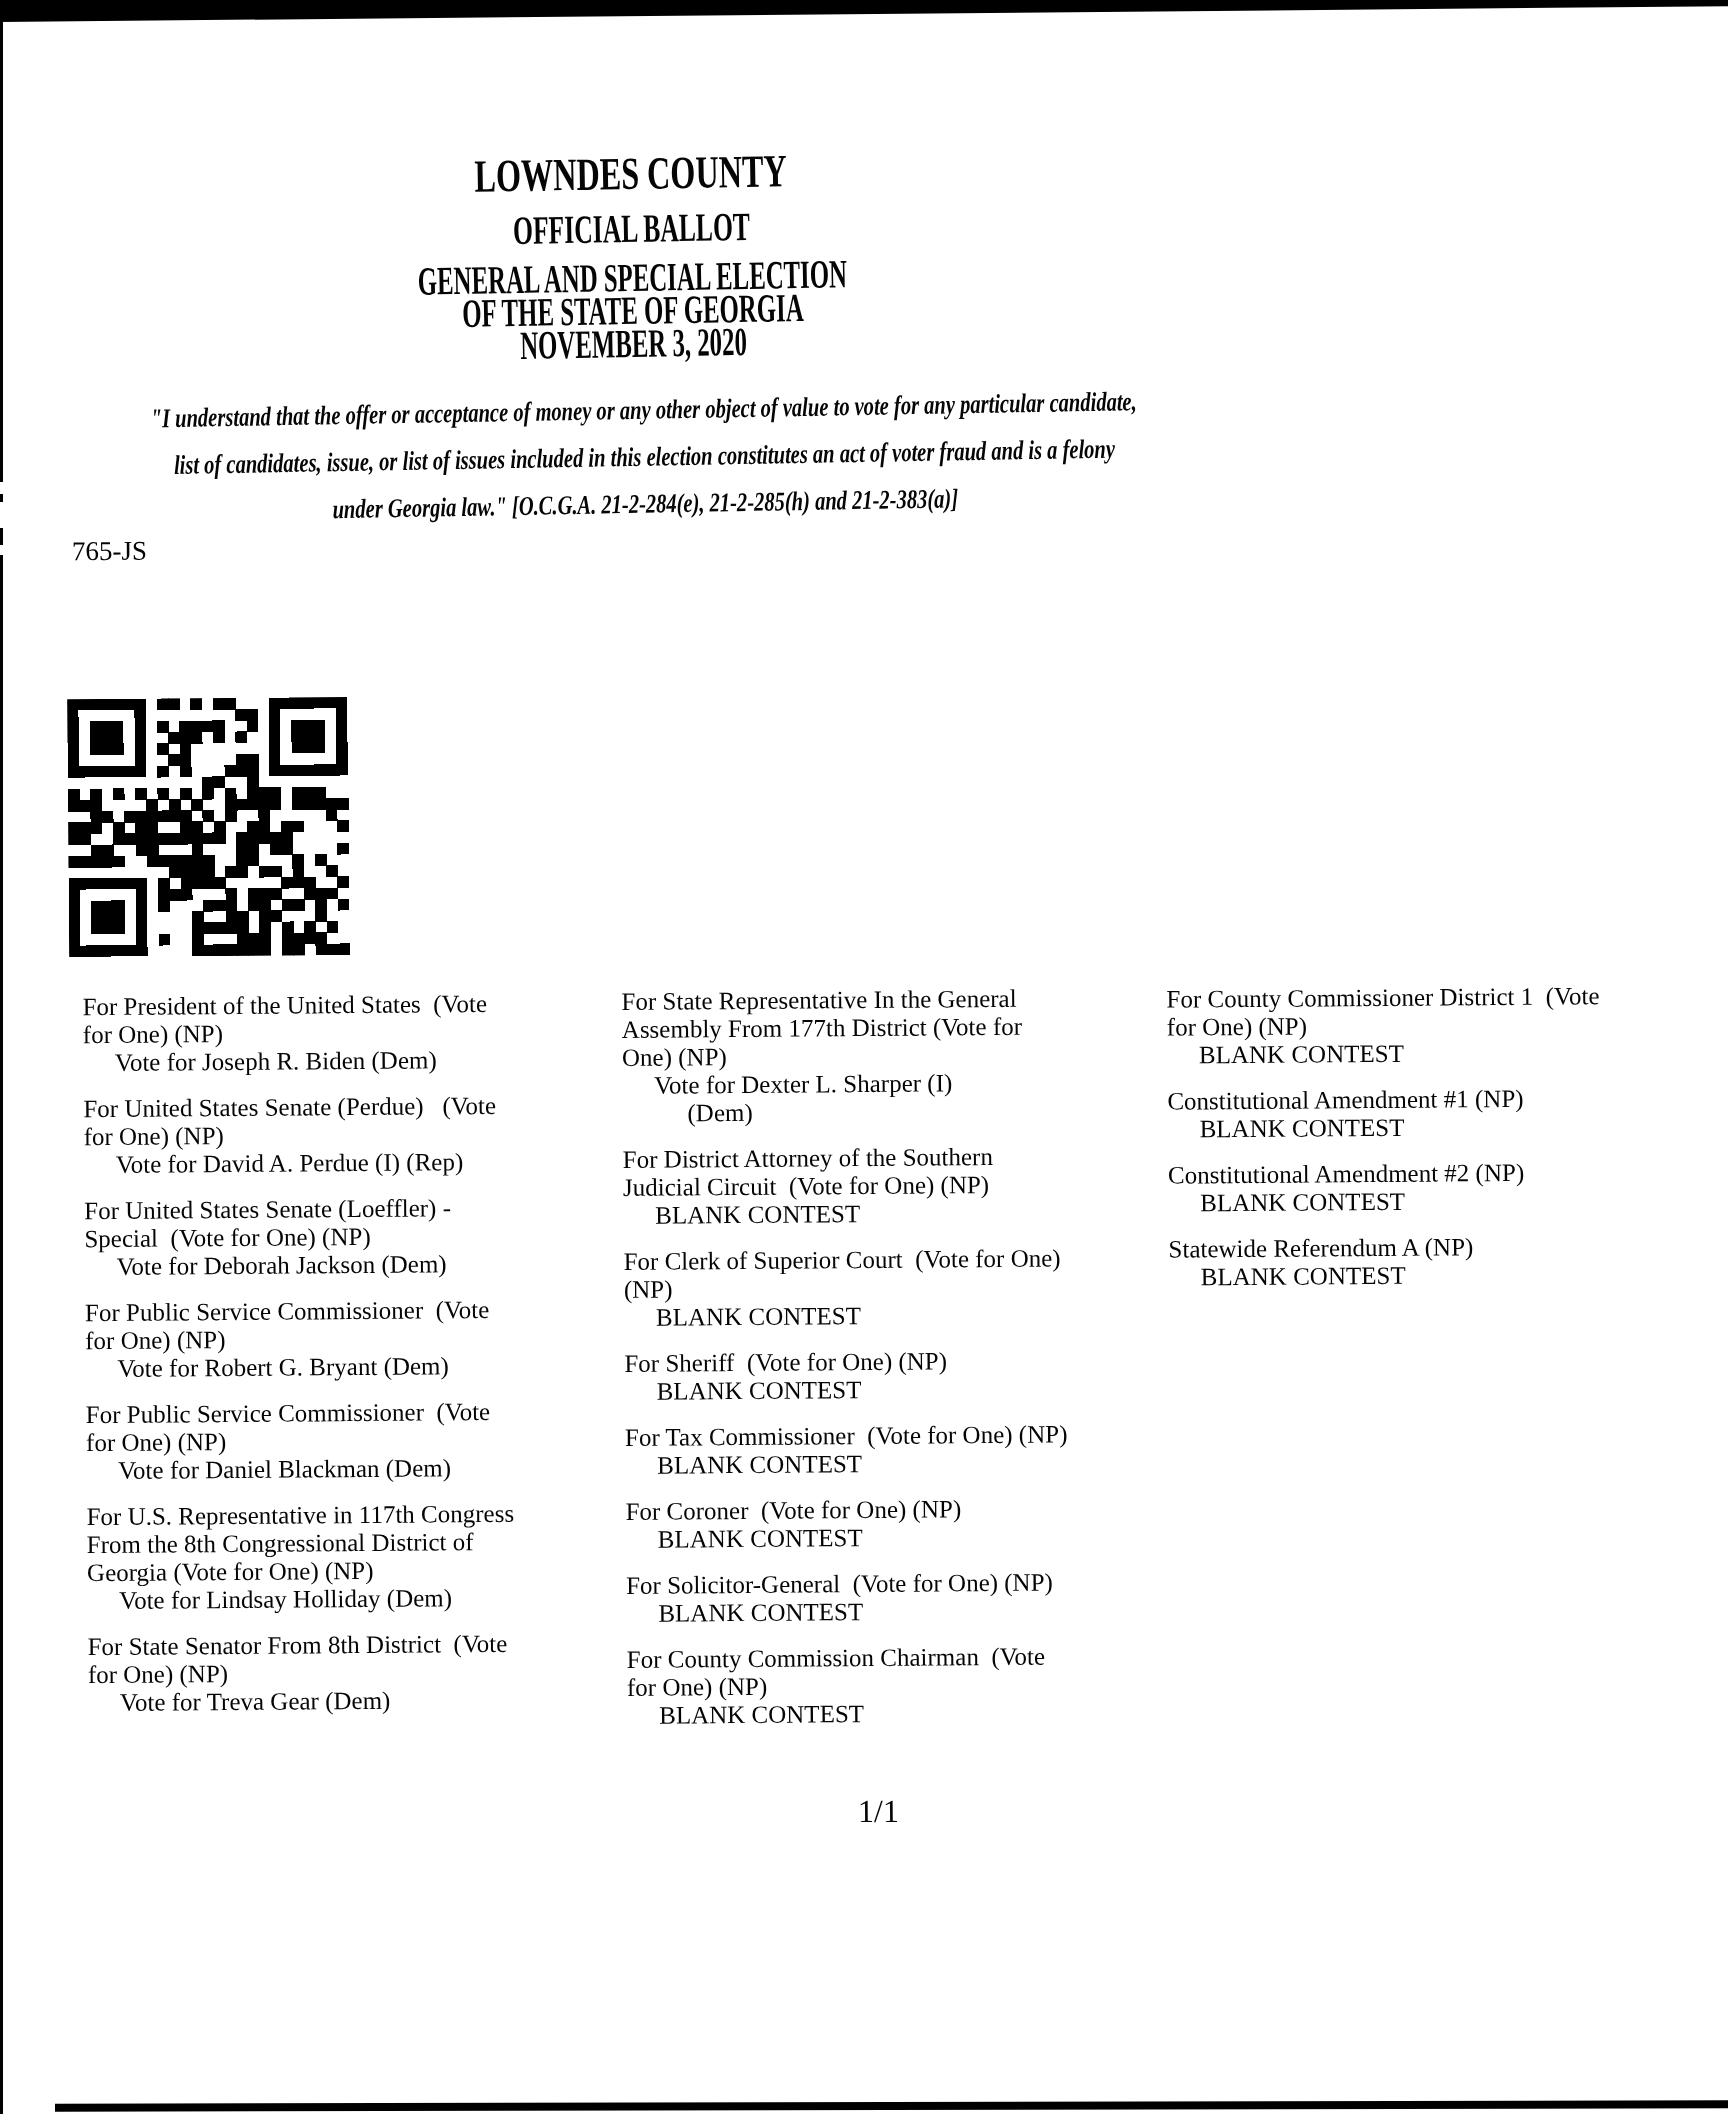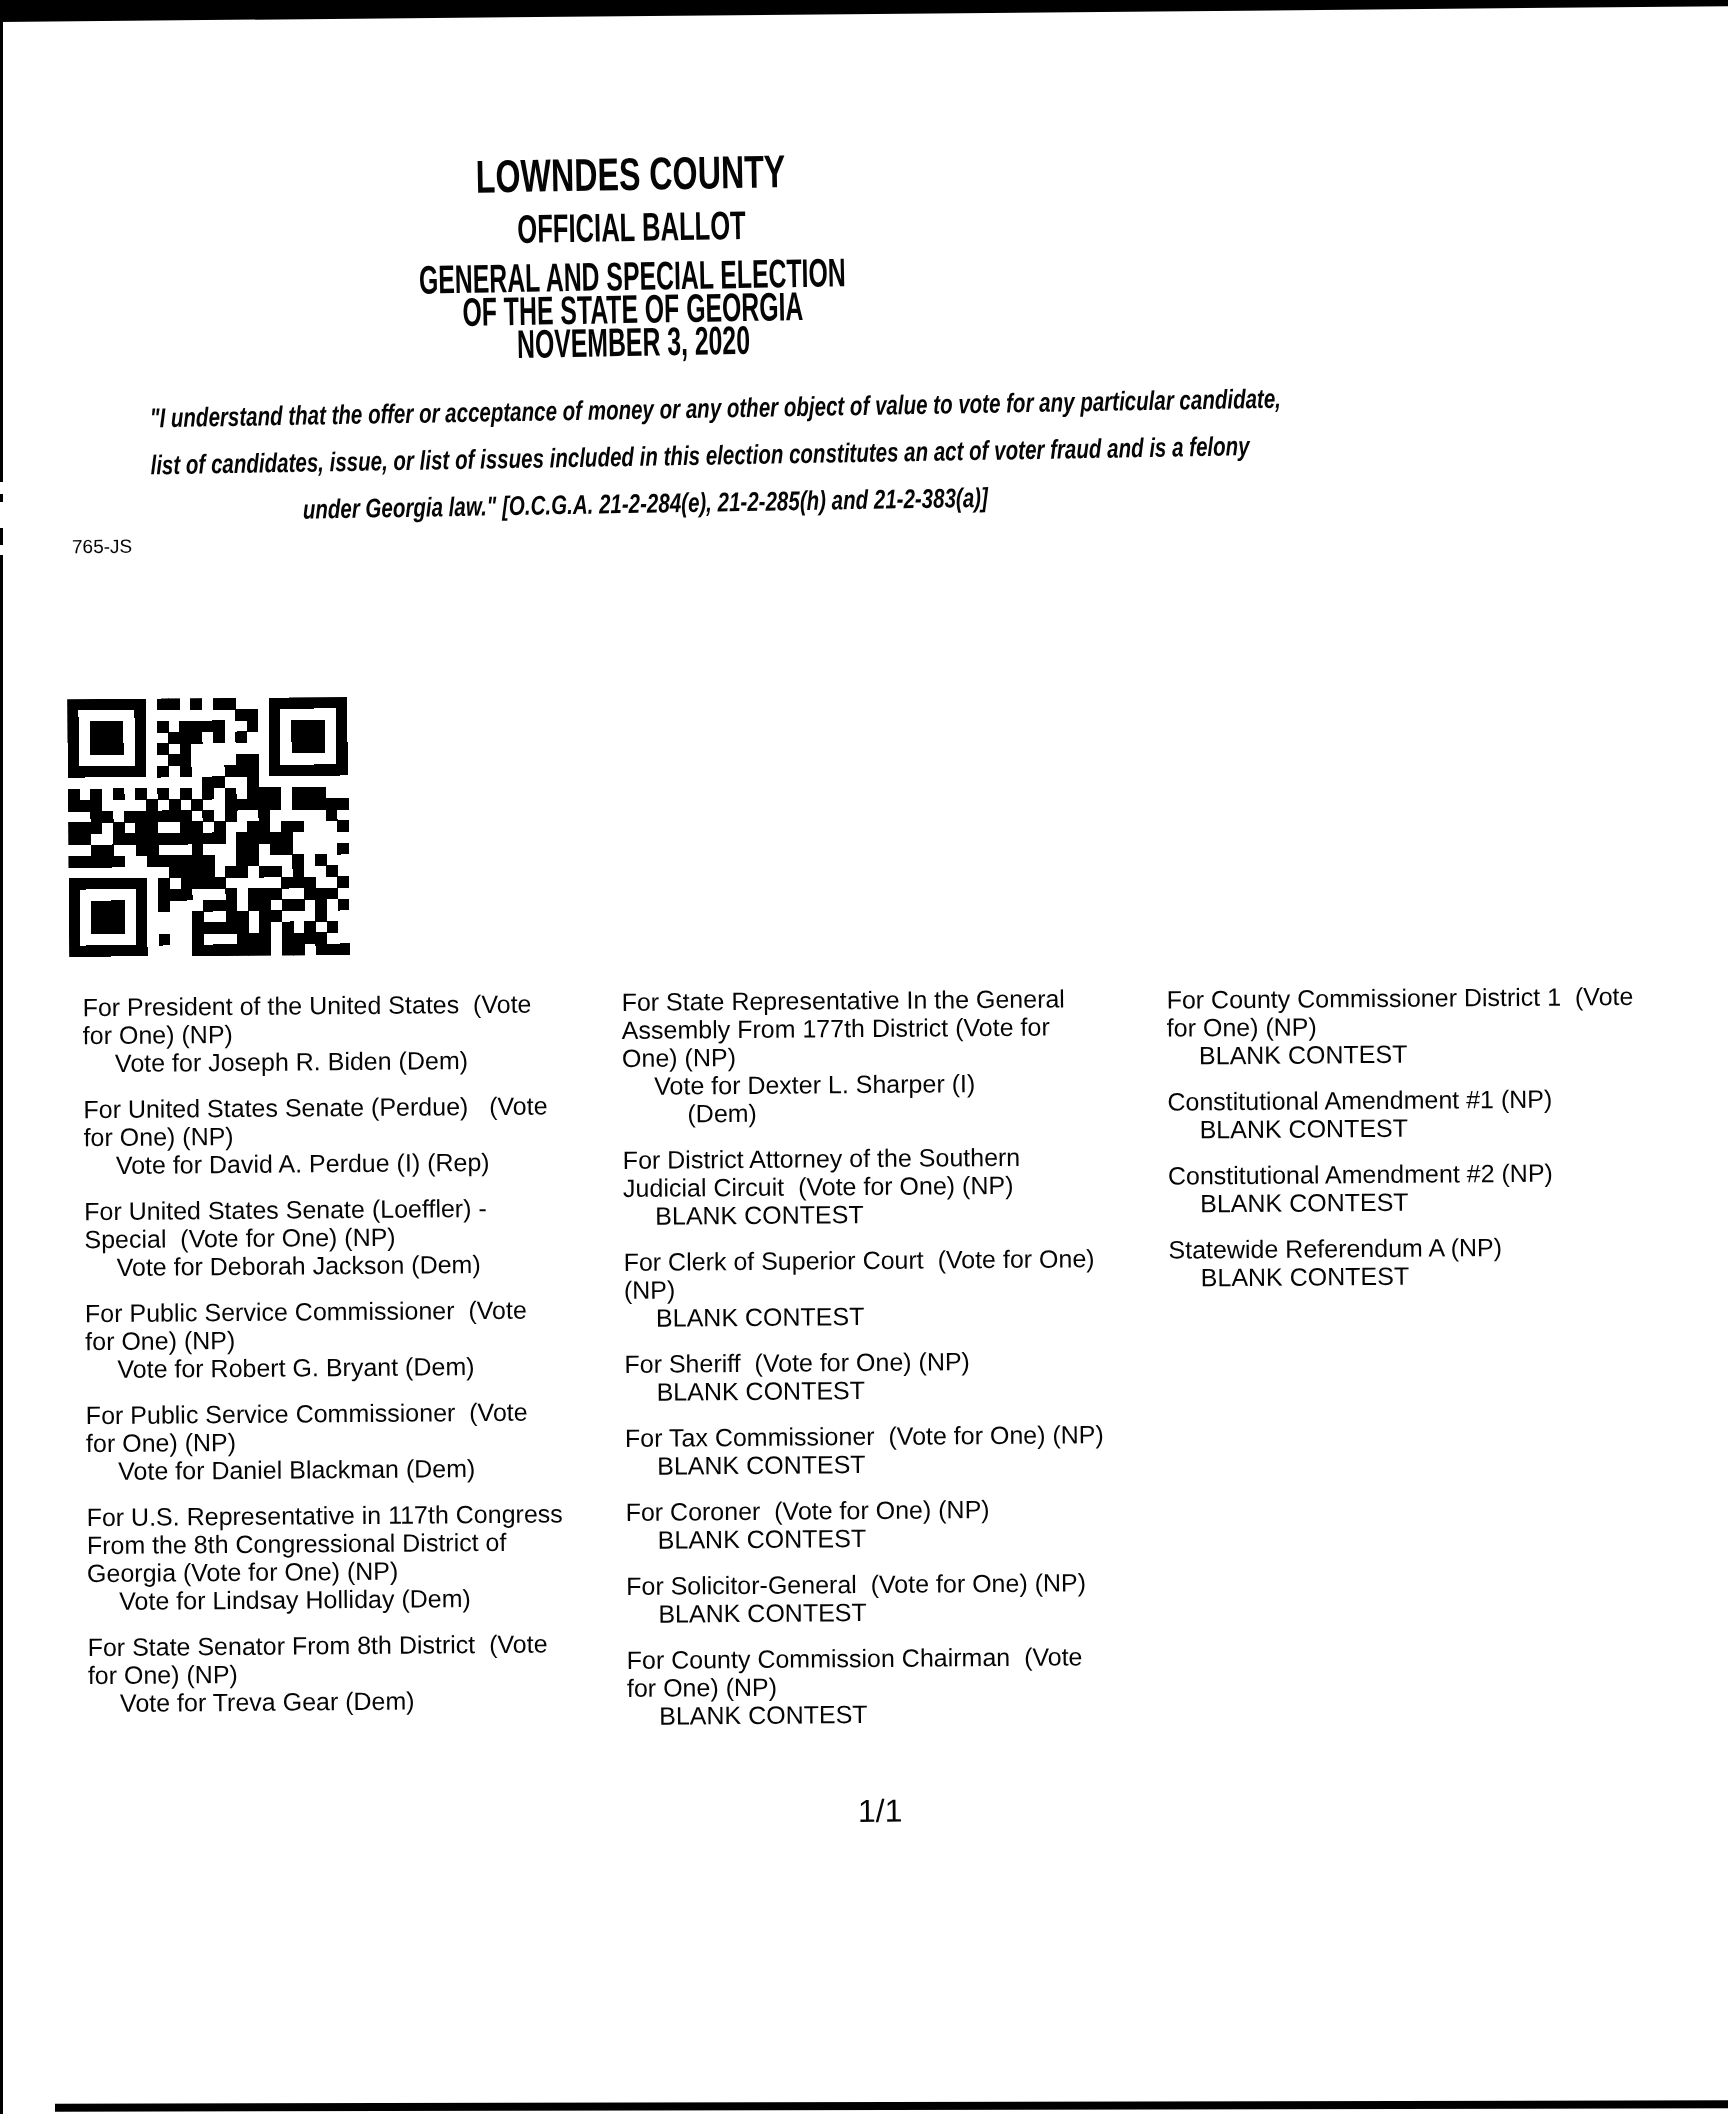--- a/index.html
+++ b/index.html
@@ -1,17 +1,17 @@
 <!DOCTYPE html>
 <html><head>
 <meta charset="utf-8">
 <style>
   html,body{margin:0;padding:0;background:#fff;}
   .page{position:relative;width:1728px;height:2114px;background:#fff;overflow:hidden;
-        font-family:Liberation Sans, sans-serif;color:#050505;}
+        font-family:Liberation Serif, serif;color:#050505;}
   .rot{position:absolute;left:0;top:0;width:1728px;height:2114px;transform-origin:864px 1057px;}
   .header-rot{transform:rotate(-1deg);}
   .body-rot{transform:rotate(-0.45deg);}
 
   
   .top-wedge{position:absolute;left:-16px;top:-30px;width:1780px;height:44px;background:#000;
              transform:rotate(-0.52deg);}
   .left-line{position:absolute;left:0;top:0;width:3px;height:2114px;background:#000;}
   .left-gap{position:absolute;left:0;width:4px;background:#fff;}
   .bottom-line{position:absolute;left:55px;top:2102px;width:1690px;height:8px;background:#000;
@@ -21,21 +21,21 @@
   .hdr{position:absolute;left:0;top:0;width:1292px;text-align:center;font-weight:bold;}
   .h1{position:absolute;top:143px;left:0;width:1292px;font-size:46px;letter-spacing:0px;
       transform:scaleX(0.70);white-space:pre;}
   .h2{position:absolute;top:201px;left:0;width:1292px;font-size:40px;transform:scaleX(0.64);white-space:pre;}
   .h3{position:absolute;left:0;width:1292px;font-size:40px;transform:scaleX(0.62);white-space:pre;}
   .h3a{top:250px}.h3b{top:283px}.h3c{top:316px}
   .disclaimer{position:absolute;left:5px;top:383px;width:1300px;}
   .disc-line{display:block;width:1300px;text-align:center;font-size:27px;font-style:italic;
              font-weight:bold;line-height:47px;white-space:pre;transform:scaleX(0.76);}
 
-  .ballot-code{position:absolute;left:76px;top:530px;font-size:19px;white-space:pre;}
+  .ballot-code{position:absolute;left:76px;top:530px;font-size:27px;white-space:pre;}
   .qr{position:absolute;left:70px;top:693px;width:281px;height:258px;}
   .qr svg{display:block;}
 
   
   .col{position:absolute;width:620px;}
   .col1{left:83px;top:987px;}
   .col2{left:622px;top:986px;}
   .col3{left:1167px;top:988px;width:600px;}
   .contest{margin:0 0 18px 0;}
   .line{font-size:25px;line-height:28px;white-space:pre;}

